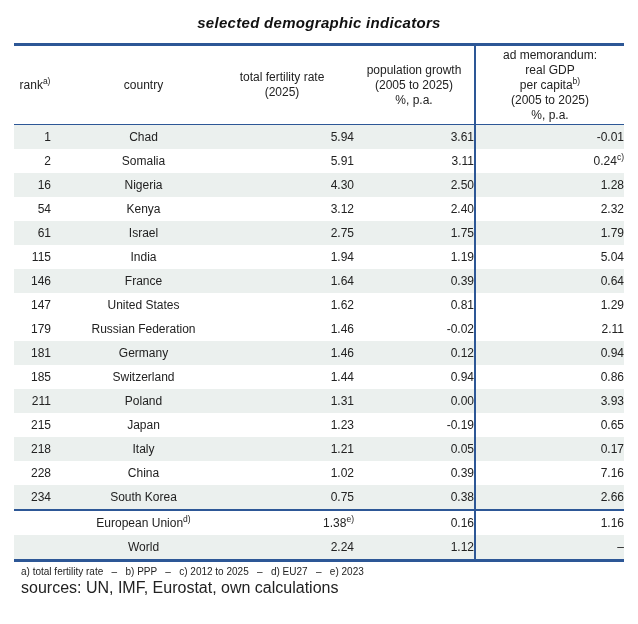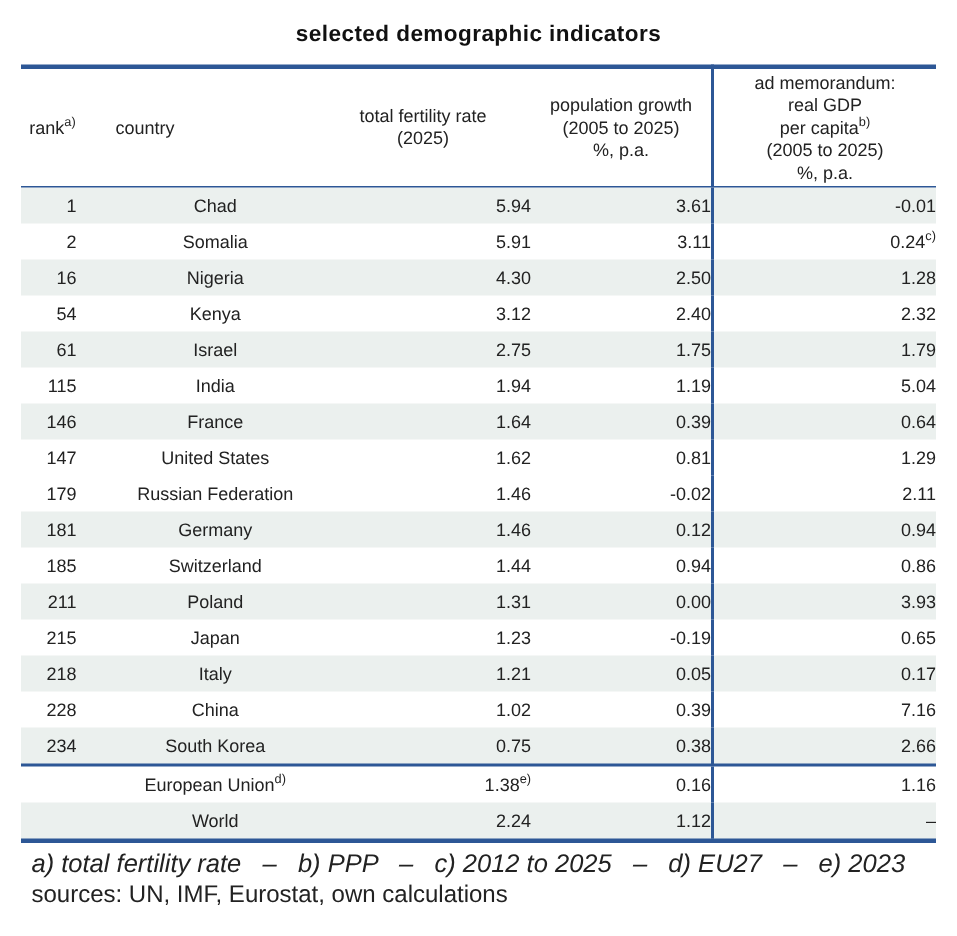--- a/index.html
+++ b/index.html
@@ -8,52 +8,52 @@
     --text:#1a1a1a;
   }
   html,body{margin:0;padding:0;}
   body{
     width:638px;height:624px;background:#ffffff;
     font-family:"Liberation Sans", sans-serif;color:var(--text);
     overflow:hidden;
   }
   .title{
     font-size:15px;font-weight:bold;text-align:center;
-    margin:14px 0 12px 0;letter-spacing:0.3px;color:#111111;
+    margin:14px 0 12px 0;letter-spacing:0.3px;color:#111111;font-style:italic;
   }
   table.demo{
     border-collapse:collapse;table-layout:fixed;width:610px;margin-left:14px;
     border-top:3px solid var(--navy);
     border-bottom:3px solid var(--navy);
   }
   col.c-rank{width:42px;}
   col.c-country{width:154px;}
   col.c-tfr{width:144px;}
   col.c-growth{width:121px;}
   col.c-gdp{width:149px;}
   thead th{
     height:78px;vertical-align:middle;font-weight:normal;font-size:12px;
     line-height:15px;border-bottom:1.5px solid var(--navy);
     padding:0;color:#222222;
   }
   th.col-rank{text-align:center;}
-  th.col-country{text-align:left;padding-left:21px;margin-top:26px;}
+  th.col-country{text-align:center;padding-left:21px;margin-top:26px;}
   th.col-tfr,th.col-growth,th.col-gdp{text-align:center;}
   tbody td{
     height:24px;font-size:12px;padding:0;vertical-align:middle;color:#222222;
   }
   td.cell-rank{text-align:right;padding-right:5px;}
   td.cell-country{text-align:center;padding-left:21px;}
   td.cell-tfr,td.cell-growth,td.cell-gdp{text-align:right;}
   tr.shaded{background:var(--shade);}
   th.col-gdp,td.cell-gdp{border-left:2px solid var(--navy);}
   tbody.summary tr.first-summary td{border-top:2px solid var(--navy);}
   sup{font-size:8.5px;line-height:0;vertical-align:super;}
   .footnotes{
-    margin:4px 0 0 21px;font-size:17px;color:#222222;white-space:pre;font-style:italic;
+    margin:4px 0 0 21px;font-size:10px;color:#222222;white-space:pre;
   }
   .sources{
     margin:2px 0 0 21px;font-size:16px;color:#222222;white-space:pre;
   }
 </style>
 </head>
 <body>
 
 <div class="page">
   <div class="title">selected demographic indicators</div>

